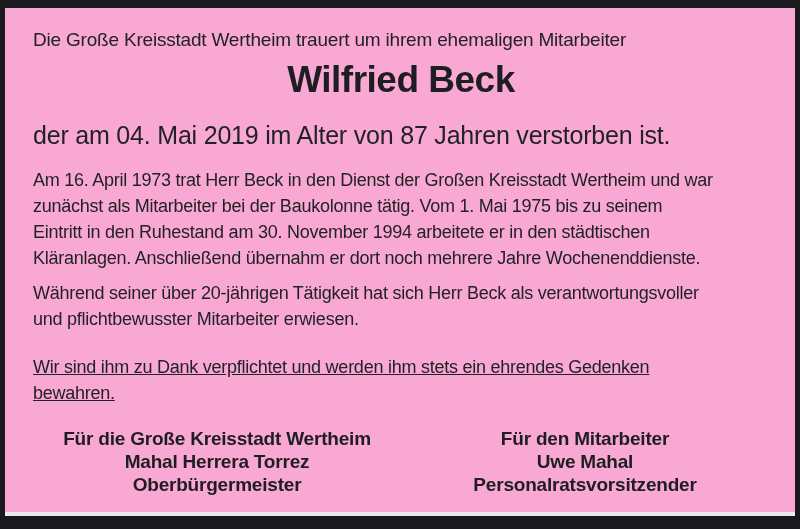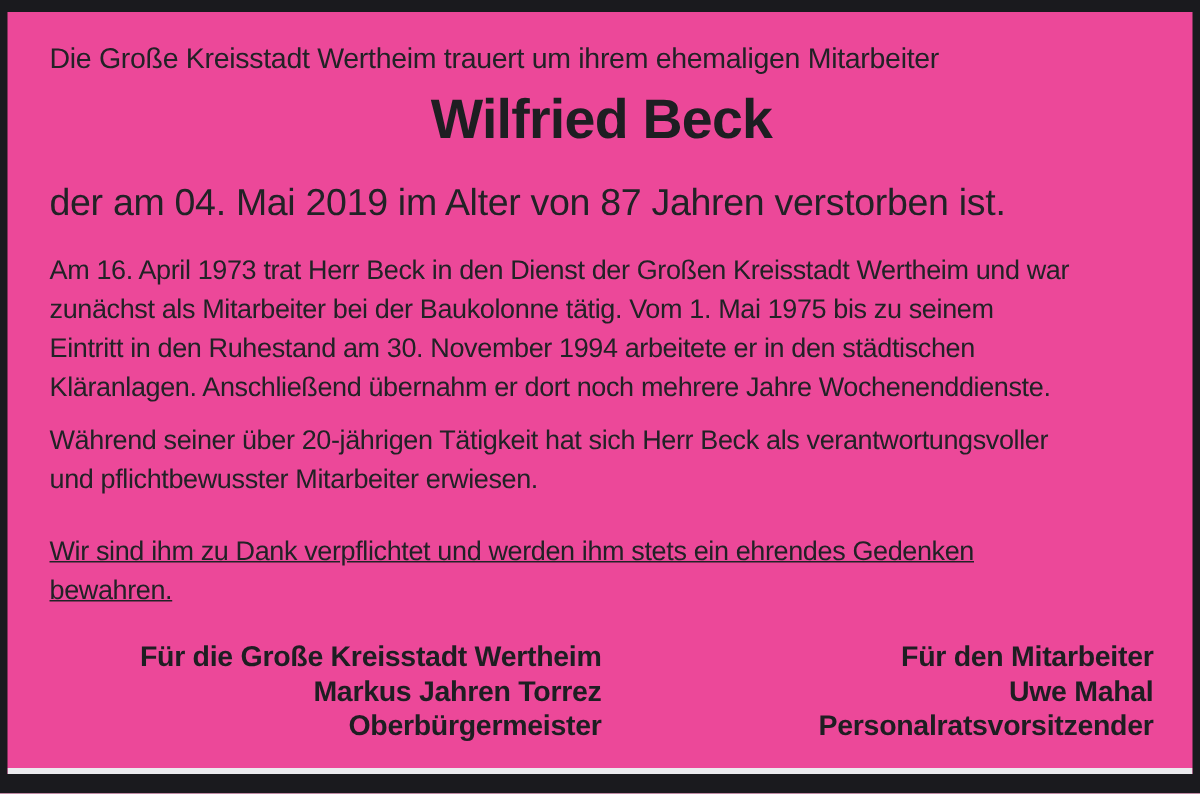--- a/index.html
+++ b/index.html
@@ -5,21 +5,21 @@
   html, body {
     margin: 0;
     padding: 0;
     background: #ffffff;
   }
   .clipping {
     position: relative;
     width: 800px;
     height: 529px;
     box-sizing: border-box;
-    background: #ec4899;
+    background: #f9a8d4;
     border-style: solid;
     border-color: #1a1a1e;
     border-width: 8px 5px 13px 5px;
     overflow: hidden;
     font-family: "Liberation Sans", "DejaVu Sans", sans-serif;
     font-stretch: semi-condensed;
     color: #222226;
   }
   .content {
     padding: 0 26px 0 28px;
@@ -55,21 +55,21 @@
   .para-1 { margin-top: 20px; }
   .para-2 { margin-top: 9px; }
   .para-3 { margin-top: 22px; text-decoration: underline; }
   .signature-row {
     margin-top: 21px;
     display: flex;
     width: 100%;
   }
   .signature-block {
     flex: 1 1 50%;
-    text-align: right;
+    text-align: center;
     font-weight: bold;
     font-size: 19px;
     line-height: 23px;
     letter-spacing: -0.2px;
     color: #1e1e22;
   }
   .scan-strip {
     position: absolute;
     left: 0;
     right: 0;
@@ -98,21 +98,21 @@
     <div class="body-paragraph para-2">Während seiner über 20-jährigen Tätigkeit hat sich Herr Beck als verantwortungsvoller
 und pflichtbewusster Mitarbeiter erwiesen.</div>
 
     <div class="body-paragraph para-3">Wir sind ihm zu Dank verpflichtet und werden ihm stets ein ehrendes Gedenken
 bewahren.</div>
 
     <div class="signature-row">
 
       <div class="signature-block">
         <div>Für die Große Kreisstadt Wertheim</div>
-        <div>Markus Jahren Torrez</div>
+        <div>Mahal Herrera Torrez</div>
         <div>Oberbürgermeister</div>
       </div>
 
       <div class="signature-block">
         <div>Für den Mitarbeiter</div>
         <div>Uwe Mahal</div>
         <div>Personalratsvorsitzender</div>
       </div>
 
     </div>

